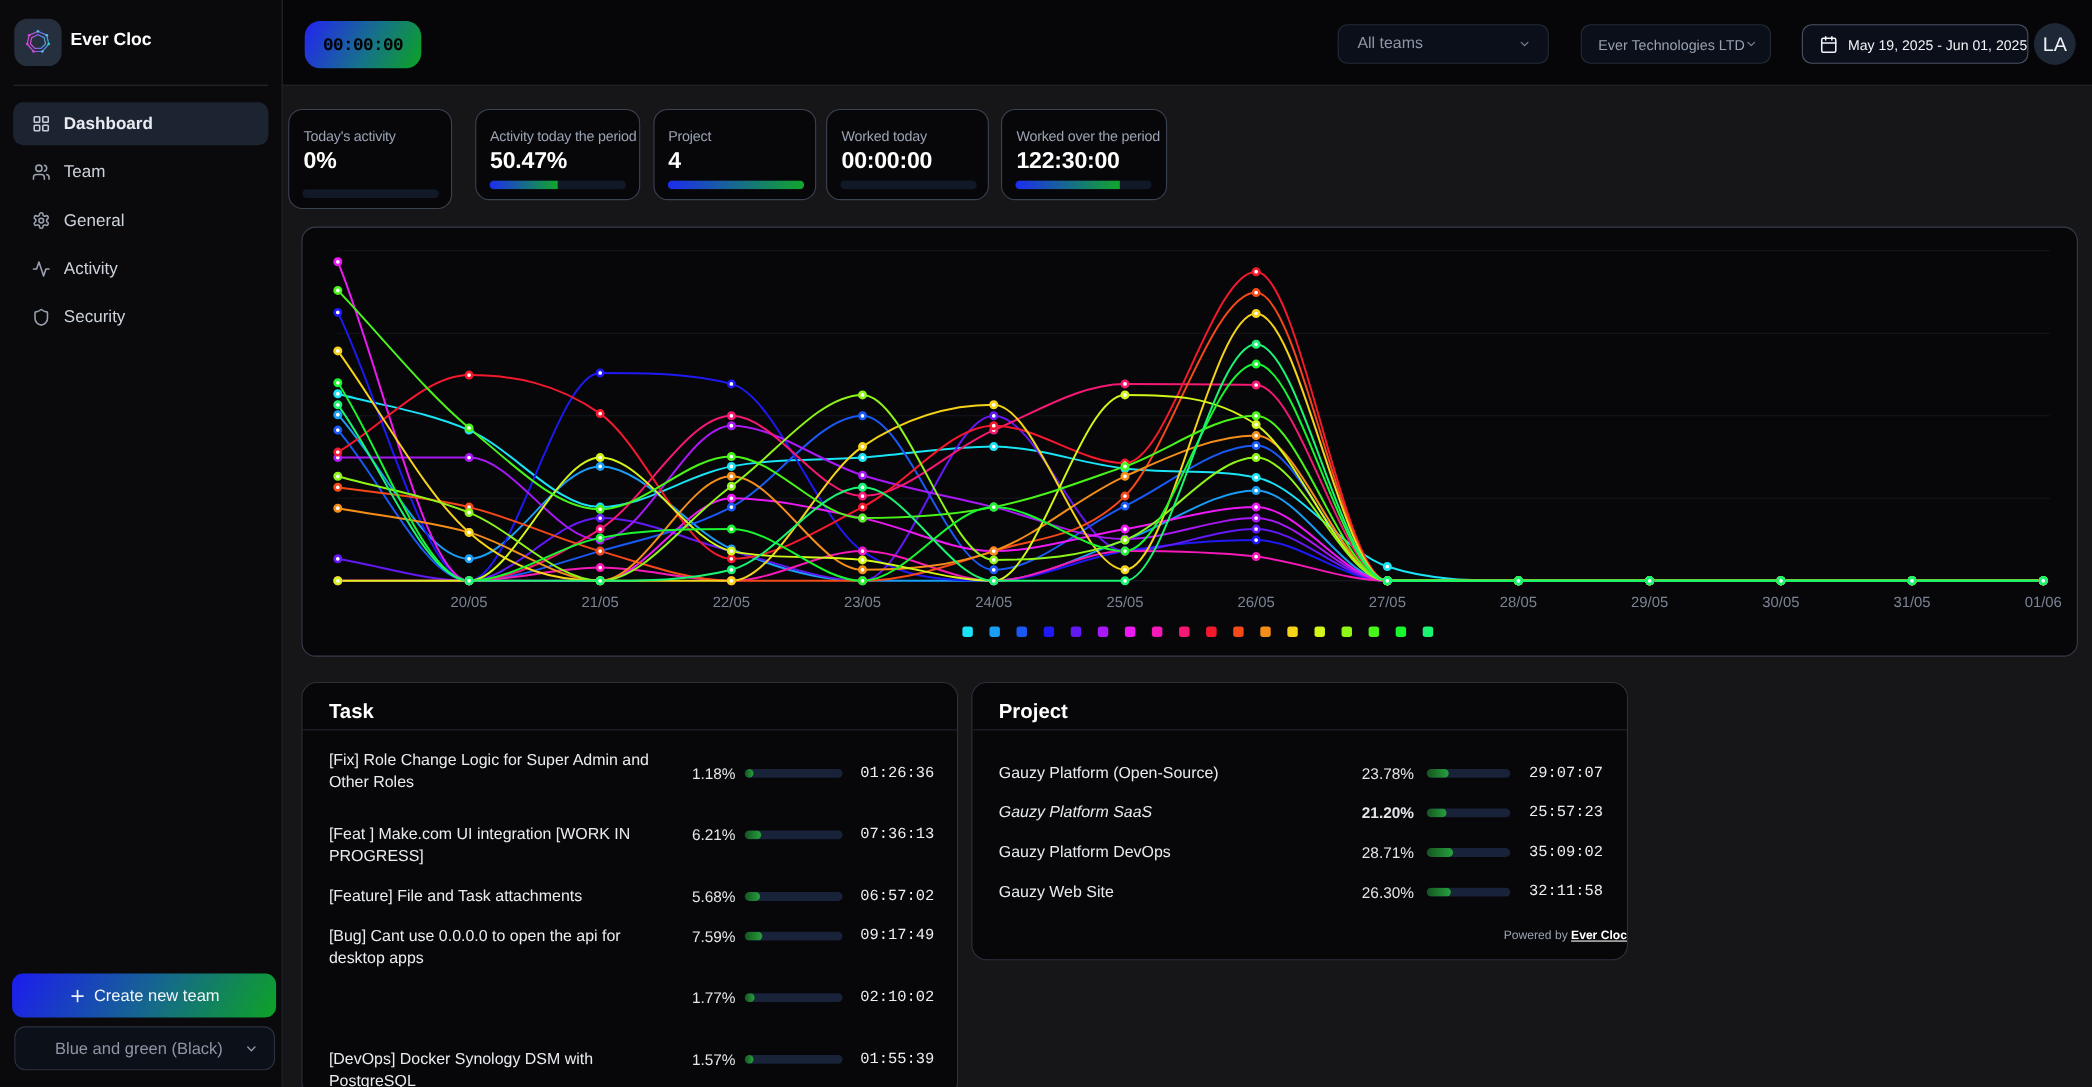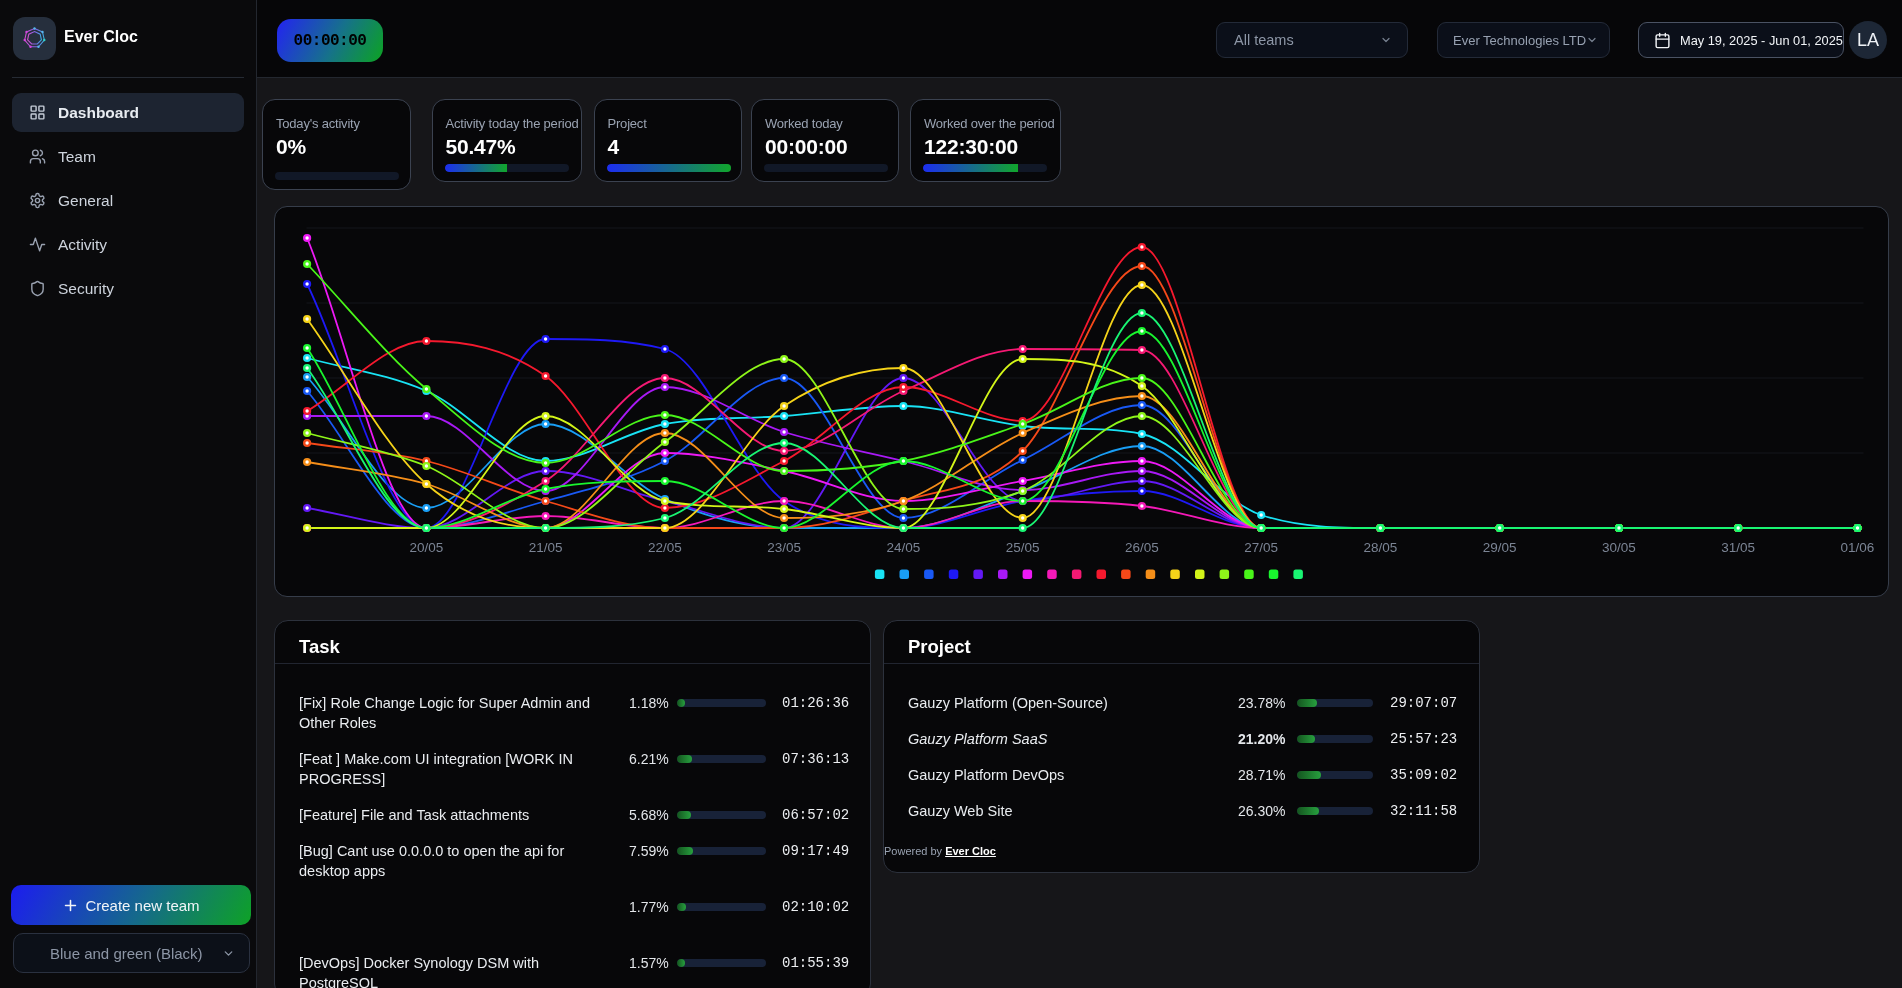--- a/index.html
+++ b/index.html
@@ -515,21 +515,21 @@
         <rect x="1218.1" y="568.5" width="9.5" height="9.5" rx="2.5" fill="#8ef519"></rect>
         <rect x="1242.7" y="568.5" width="9.5" height="9.5" rx="2.5" fill="#49f519"></rect>
         <rect x="1267.3" y="568.5" width="9.5" height="9.5" rx="2.5" fill="#19f52e"></rect>
         <rect x="1291.9" y="568.5" width="9.5" height="9.5" rx="2.5" fill="#19f573"></rect>
       </svg>
   </div>
 
   <div class="card" style="left:17px;top:541px;width:597px;height:378px;border-color:#2c313c;border-radius:14px;">
     <div class="cardhead"></div>
     <div class="cardtitle">Task</div>
-    <div class="row-name" style="top:72px;">[Fix] Role Change Logic for Super Admin and<br>Other Roles</div>
+    <div class="row-name" style="top:60px;">[Fix] Role Change Logic for Super Admin and<br>Other Roles</div>
     <div class="row-pct" style="top:72px;">1.18%</div>
     <div class="pbar" style="left:402px;top:78px;width:89px;">
         <div class="pfill" style="width:8px;"></div>
       </div>
     <div class="row-time" style="left:507px;top:72px;">01:26:36</div>
     <div class="row-name" style="top:128px;">[Feat ] Make.com UI integration [WORK IN<br>PROGRESS]</div>
     <div class="row-pct" style="top:128px;">6.21%</div>
     <div class="pbar" style="left:402px;top:134px;width:89px;">
         <div class="pfill" style="width:15px;"></div>
       </div>
@@ -579,15 +579,15 @@
     <div class="pbar" style="left:413px;top:150px;width:76px;">
         <div class="pfill" style="width:24px;"></div>
       </div>
     <div class="row-time" style="left:506px;top:144px;">35:09:02</div>
     <div class="row-name" style="top:180px;">Gauzy Web Site</div>
     <div class="row-pct" style="top:180px;">26.30%</div>
     <div class="pbar" style="left:413px;top:186px;width:76px;">
         <div class="pfill" style="width:22px;"></div>
       </div>
     <div class="row-time" style="left:506px;top:180px;">32:11:58</div>
-    <div style="position:absolute;left:0;top:224px;width:100%;text-align:left;font-size:11px;color:#9aa3b2;">Powered by <span style="color:#fff;font-weight:700;text-decoration:underline;">Ever Cloc</span></div>
+    <div style="position:absolute;left:0;top:224px;width:100%;text-align:right;font-size:11px;color:#9aa3b2;">Powered by <span style="color:#fff;font-weight:700;text-decoration:underline;">Ever Cloc</span></div>
   </div>
 </div>
 
 </body></html>

